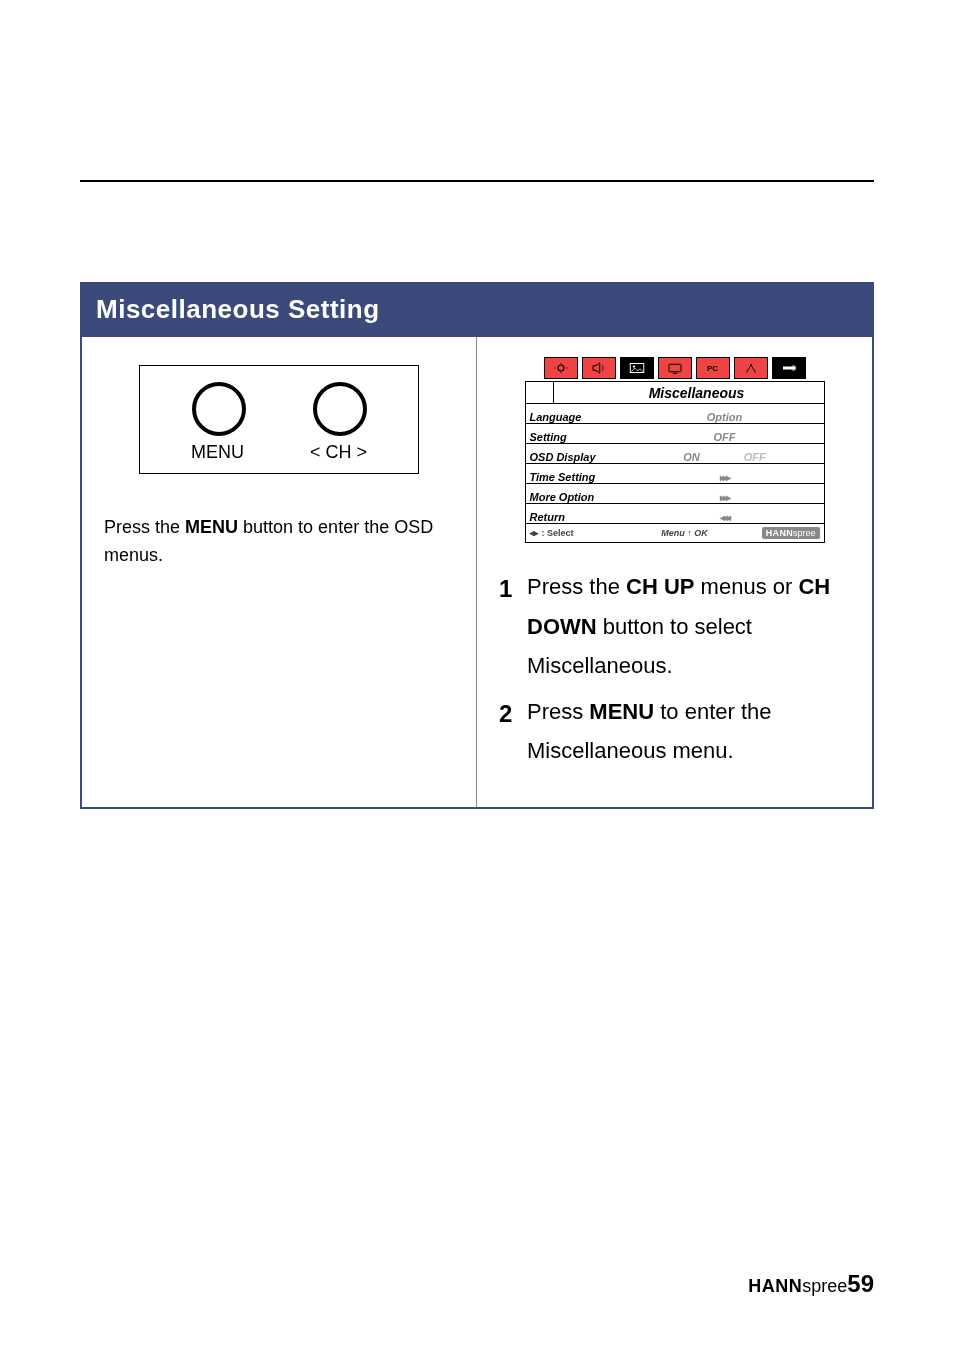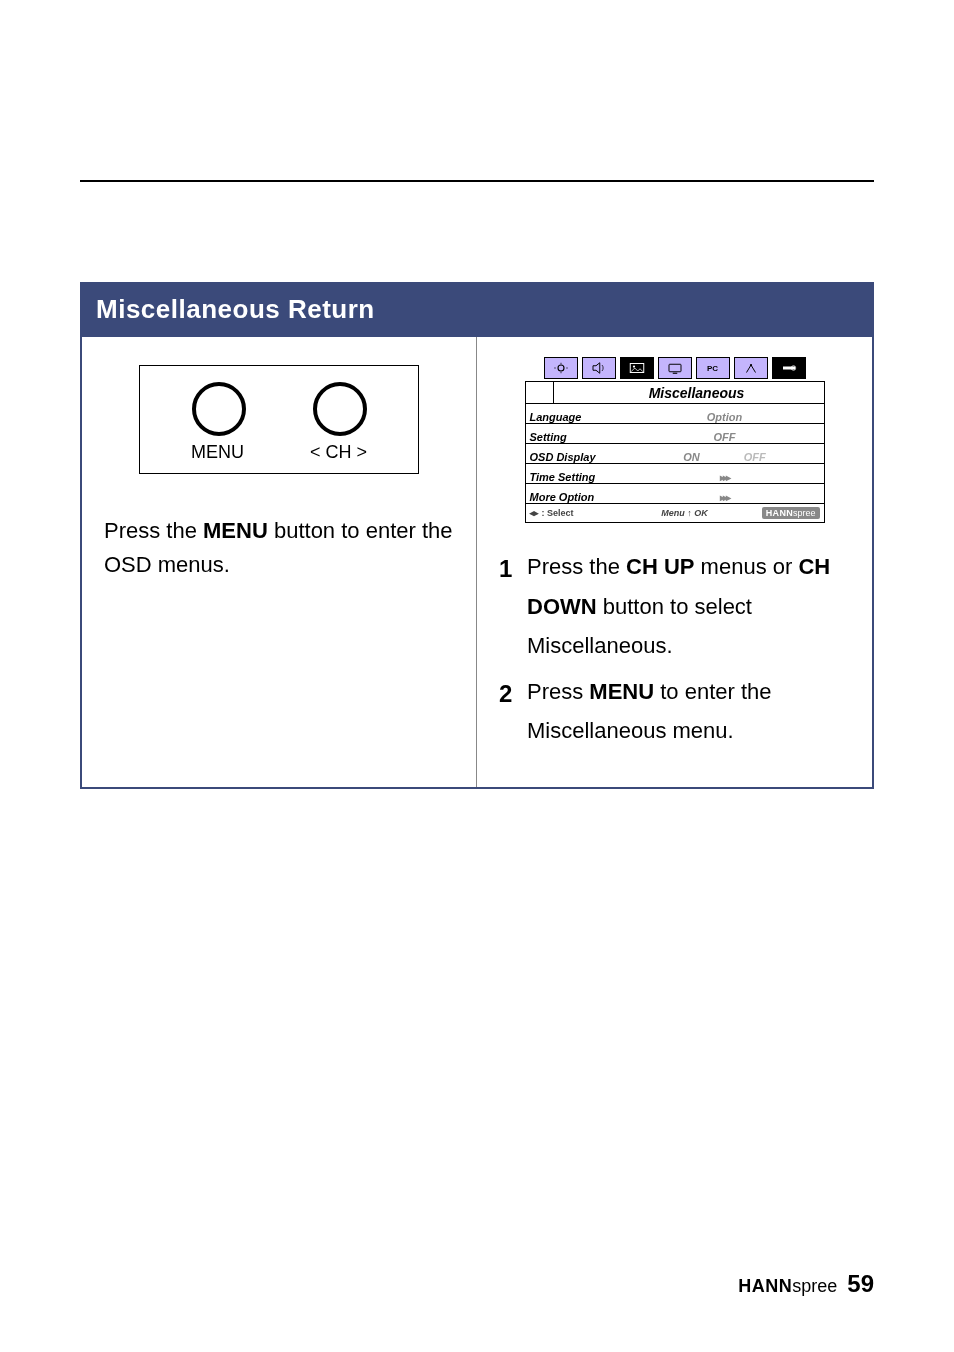--- a/index.html
+++ b/index.html
@@ -58,21 +58,21 @@
   .remote-labels {
     display: flex;
     justify-content: space-around;
     margin-top: 6px;
     font-size: 18px;
     font-family: "Segoe UI", Arial, sans-serif;
   }
   .remote-labels span { display:inline-block; }
 
   .instr {
-    font-size: 22px;
+    font-size: 18px;
     line-height: 1.55;
     font-family: Arial, Helvetica, sans-serif;
   }
   .instr b { font-weight: 700; }
 
   
   .osd {
     width: 300px;
     margin: 0 auto 24px auto;
     font-family: Arial, Helvetica, sans-serif;
@@ -81,21 +81,21 @@
   .osd-tabs {
     display: flex;
     gap: 4px;
     justify-content: center;
     margin-bottom: 2px;
   }
   .osd-tab {
     width: 34px;
     height: 22px;
     border: 1.5px solid #000;
-    background: #c4b5fd;
+    background: #ef4444;
     display: flex;
     align-items: center;
     justify-content: center;
   }
   .osd-tab.dark { background: #000; }
   .osd-tab-label { font-size: 8px; font-weight: bold; color: #000; }
   .osd-tab-icon { width: 18px; height: 14px; }
 
   .osd-body {
     border: 1.5px solid #000;
@@ -174,36 +174,35 @@
   .step-num { width: 28px; font-weight: 900; font-size: 24px; font-family: Arial, sans-serif; flex-shrink:0; }
   .step-txt { flex: 1; }
 
   
   .page-footer {
     position: absolute;
     bottom: 54px;
     right: 80px;
     display: flex;
     align-items: baseline;
-    gap: 10px;
   }
   .footer-brand { font-size: 18px; }
   .footer-brand .hn { font-weight: 900; letter-spacing: 0.5px; }
   .footer-brand .sp { font-weight: 400; }
   .footer-page { font-size: 24px; font-weight: 900; }
 
 </style>
 </head>
 <body>
 
 <div class="page">
   <hr class="hr-top">
 
   <div class="manual-box">
-    <div class="section-header">Miscellaneous Return</div>
+    <div class="section-header">Miscellaneous Setting</div>
 
     <div class="columns">
 
       <div class="col-left">
 
         <div class="remote-illus">
           <div class="remote-row">
             <div class="circle-btn"></div>
             <div class="circle-btn"></div>
           </div>
@@ -295,20 +294,26 @@
             <div class="osd-row">
               <div class="osd-cell-label">Time Setting</div>
               <div class="osd-cell-val">
                   <span class="osd-arrows">▸▸▸</span>
                 </div>
             </div>
             <div class="osd-row">
               <div class="osd-cell-label">More Option</div>
               <div class="osd-cell-val">
                   <span class="osd-arrows">▸▸▸</span>
+                </div>
+            </div>
+            <div class="osd-row">
+              <div class="osd-cell-label">Return</div>
+              <div class="osd-cell-val">
+                  <span class="osd-arrows">◂◂◂</span>
                 </div>
             </div>
 
             <div class="osd-footer">
               <div class="f1">
                 <span class="tri-lr">◂▸</span>
                 <span>: Select</span>
               </div>
               <div class="f2">Menu ↑ OK</div>
               <div class="f3">

